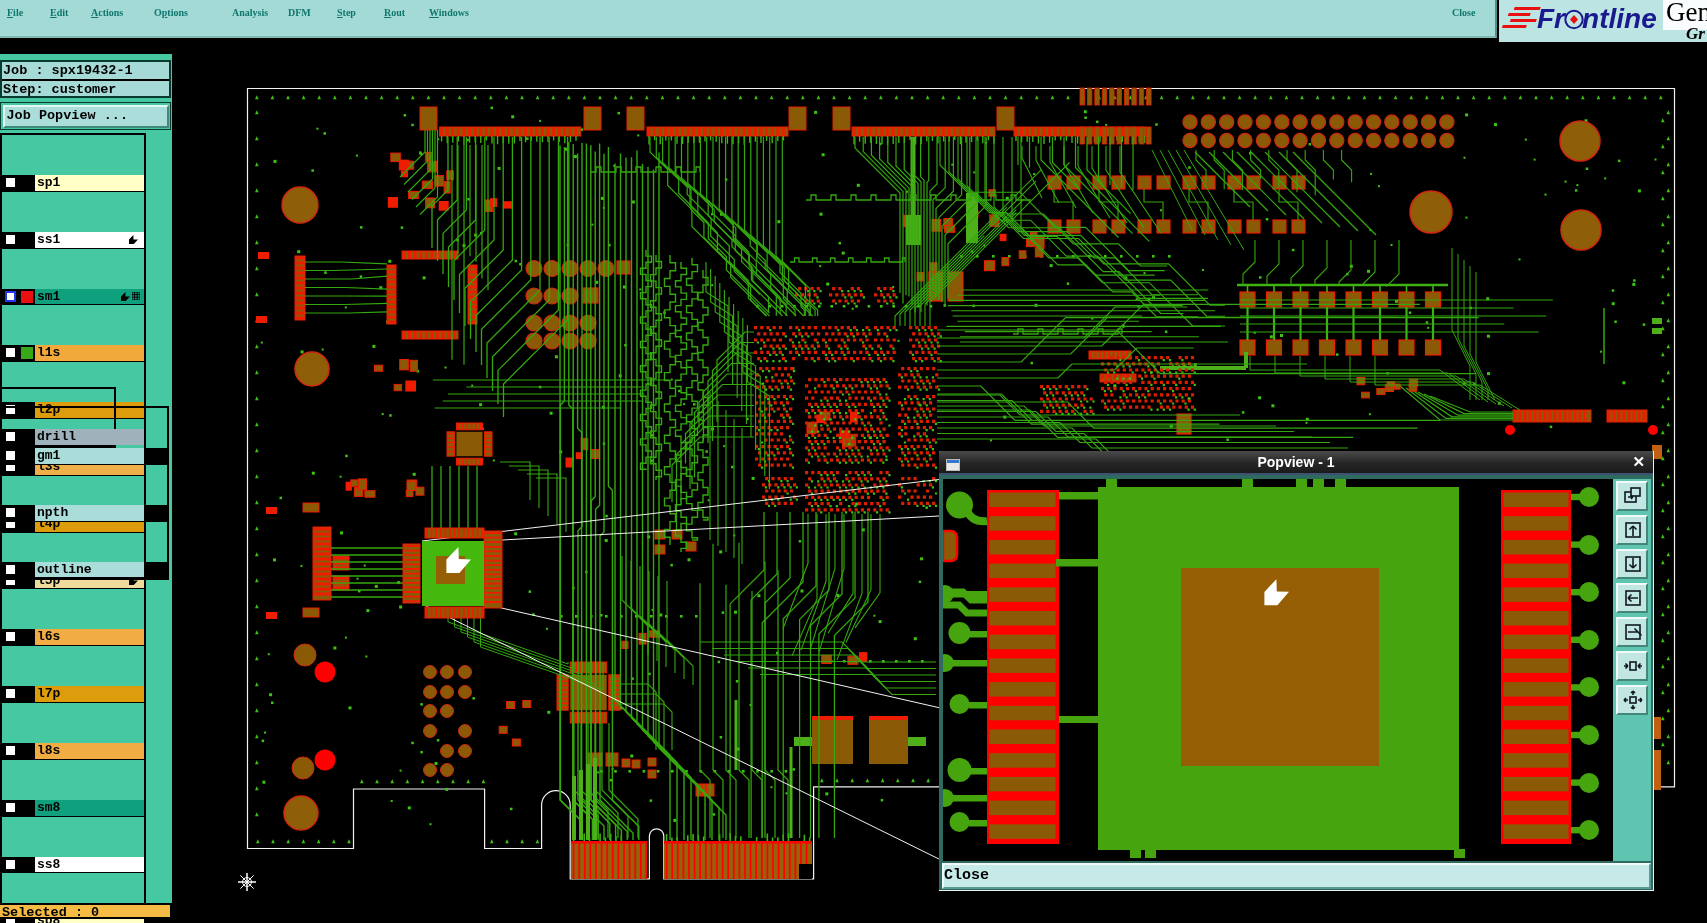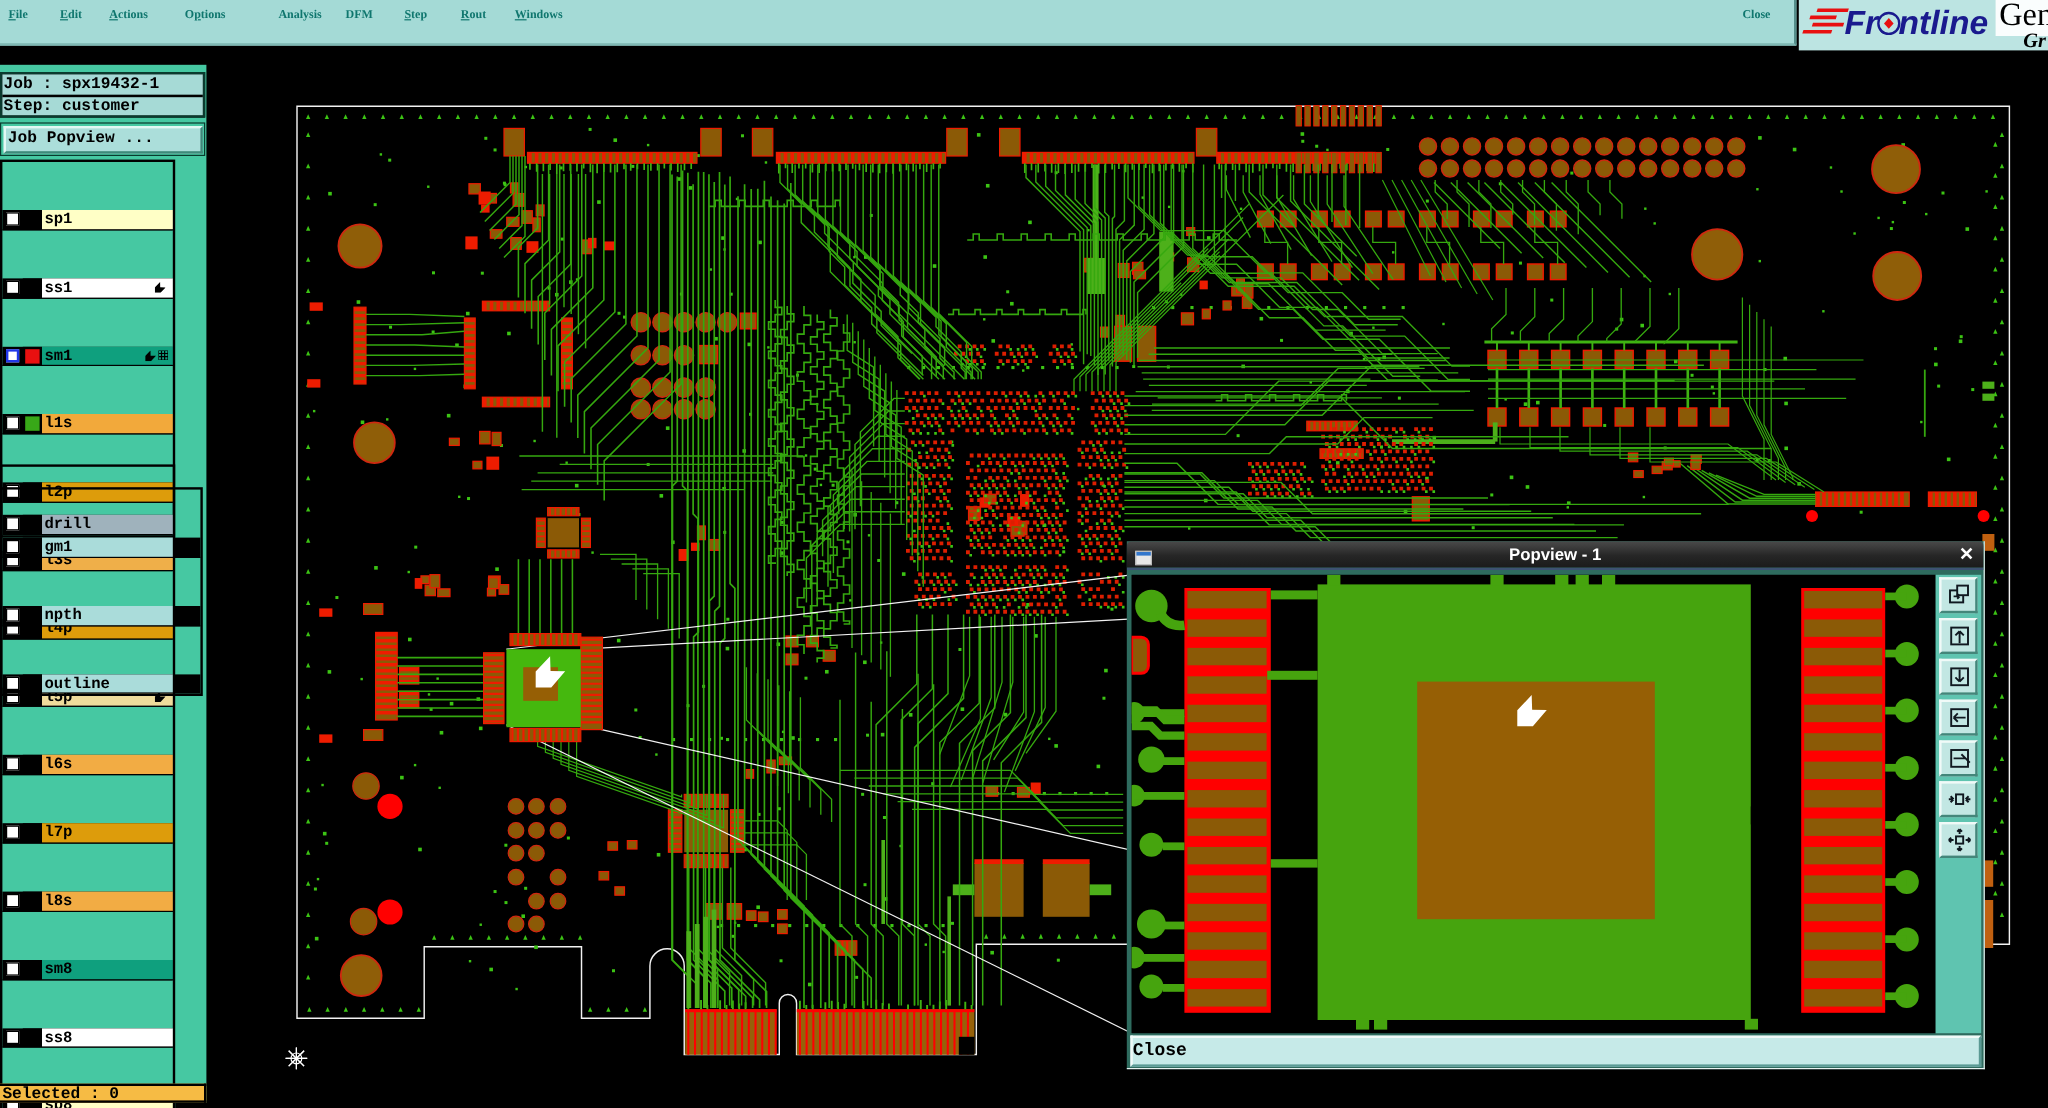--- a/index.html
+++ b/index.html
@@ -18,21 +18,21 @@
 #jobpanel { position:absolute; left:0; top:6px; width:171px; border:2px solid #0A3A2E; background:#000; }
 .jrow { height:17px; background:#A6DAD6; font-family:"Liberation Mono", monospace;
   font-weight:bold; font-size:13.5px; line-height:18px; padding-left:1px; white-space:pre; }
 .jrow + .jrow { border-top:2px solid #000; }
 #jmx { position:absolute; left:0; top:48px; width:171px; height:28px; border:1.5px solid #0A3A2E;
   background:#46C8A2; padding:1.5px; }
 #jmxb { width:100%; height:100%; background:#ABDEDA; border-top:2px solid #E2F8F4; border-left:2px solid #E2F8F4;
   border-right:2px solid #3E8A7A; border-bottom:2px solid #3E8A7A;
   font-family:"Liberation Mono", monospace; font-weight:bold; font-size:13.5px; line-height:18px; padding-left:2px; }
 #layers { position:absolute; left:0; top:79px; width:146px; border:2px solid #000; background:#46C8A2; }
-#lay2 { position:absolute; left:0; top:333px; width:146px; border:2px solid #000; }
+#lay2 { position:absolute; left:0; top:333px; width:116px; border:2px solid #000; }
 #lay3 { position:absolute; left:0; top:352px; width:169px; border:2px solid #000; }
 .lrow { position:relative; height:16.8px; background:#000; border-bottom:1px solid #000;margin-top:40px; }
 .lrow:last-child { border-bottom:none; }
 .cb { position:absolute; left:3px; top:2px; width:11px; height:11px; background:#FFF; }
 .strip { position:absolute; left:16.5px; top:0; width:16.5px; height:100%; background:#000; }
 .chip { position:absolute; left:2px; top:2px; width:12px; height:12px; }
 .lname { position:absolute; left:33px; top:0; width:108.5px; height:15.8px;
   font-family:"Liberation Mono", monospace; font-weight:bold; font-size:13px; line-height:15px;
   padding-left:2px; color:#000; }
 #selbar { position:absolute; left:0; top:903px; width:172px; height:16px; background:#F6BB44;

